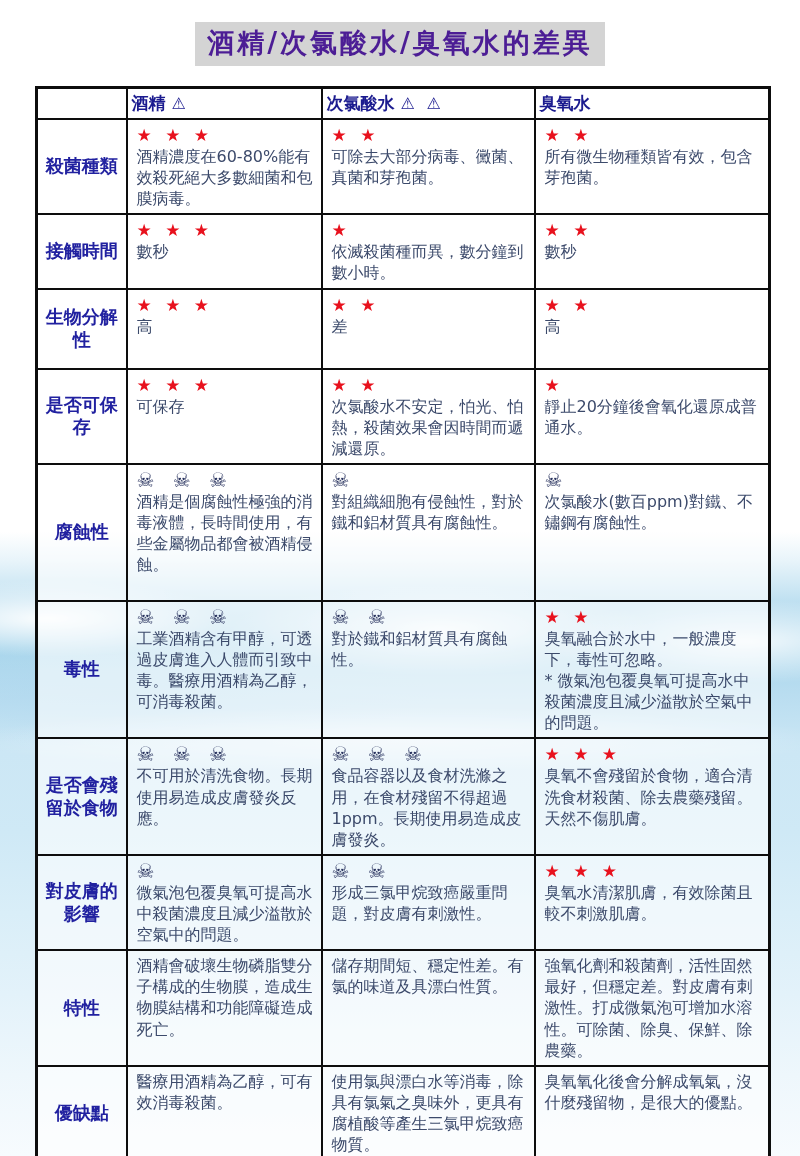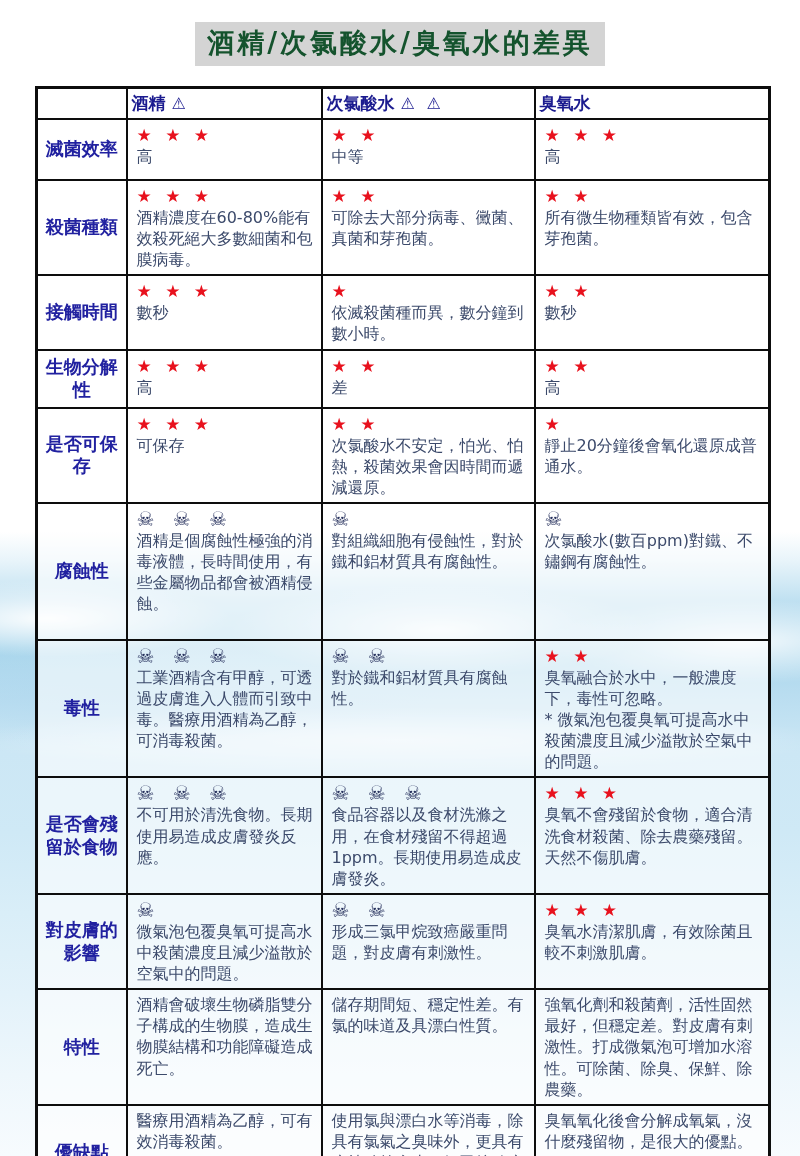--- a/index.html
+++ b/index.html
@@ -15,21 +15,21 @@
       radial-gradient(ellipse 280px 60px at 93% 55.5%, rgba(255,255,255,.85), rgba(255,255,255,0) 70%),
       radial-gradient(ellipse 600px 45px at 50% 64%, rgba(255,255,255,.55), rgba(255,255,255,0) 72%),
       radial-gradient(ellipse 420px 70px at 15% 60%, rgba(173,214,238,.55), rgba(173,214,238,0) 75%),
       linear-gradient(180deg,#ffffff 0%,#ffffff 46%,#e8f4fa 48.5%,#bfe0f1 52%,#a9d6ec 56%,
         #b9ddf0 60%,#cce7f5 65%,#cfe9f6 72%,#d9eef8 79%,#e3f2fa 86%,#eef7fc 93%,#f7fbfe 100%);
   }
   .title-wrap{ text-align:center; padding-top:22px; }
   .title{
     display:inline-block;
     background:#d4d4d4;
-    color:#14532d;
+    color:#4c1d95;
     font-family:"DejaVu Serif","Liberation Serif",serif;
     font-size:27px;
     font-weight:bold;
     letter-spacing:3px;
     padding:3px 12px 5px 12px;
   }
   table.cmp{
     border-collapse:collapse;
     table-layout:fixed;
     margin:20px 0 0 35px;
@@ -94,35 +94,20 @@
     </colgroup>
 
     <tbody>
         <tr style="height:31px">
       <th class="col-h"></th>
       <th class="col-h"><span>酒精</span><span class="hwarn rate icon-warning">⚠</span></th>
       <th class="col-h"><span>次氯酸水</span><span class="hwarn rate icon-warning">⚠ ⚠</span></th>
       <th class="col-h"><span>臭氧水</span></th>
     </tr>
 
-    <tr style="height:61px">
-      <td class="lab">滅菌效率</td>
-      <td class="cell">
-            <div class="rate icon-star">★ ★ ★</div>
-            <div class="ctext">高</div>
-          </td>
-      <td class="cell">
-            <div class="rate icon-star">★ ★</div>
-            <div class="ctext">中等</div>
-          </td>
-      <td class="cell">
-            <div class="rate icon-star">★ ★ ★</div>
-            <div class="ctext">高</div>
-          </td>
-    </tr>
 
     <tr style="height:90px">
       <td class="lab">殺菌種類</td>
       <td class="cell">
             <div class="rate icon-star">★ ★ ★</div>
             <div class="ctext">酒精濃度在60-80%能有效殺死絕大多數細菌和包膜病毒。</div>
           </td>
       <td class="cell">
             <div class="rate icon-star">★ ★</div>
             <div class="ctext">可除去大部分病毒、黴菌、真菌和芽孢菌。</div>
@@ -142,21 +127,21 @@
       <td class="cell">
             <div class="rate icon-star">★</div>
             <div class="ctext">依滅殺菌種而異，數分鐘到數小時。</div>
           </td>
       <td class="cell">
             <div class="rate icon-star">★ ★</div>
             <div class="ctext">數秒</div>
           </td>
     </tr>
 
-    <tr style="height:58px">
+    <tr style="height:80px">
       <td class="lab">生物分解性</td>
       <td class="cell">
             <div class="rate icon-star">★ ★ ★</div>
             <div class="ctext">高</div>
           </td>
       <td class="cell">
             <div class="rate icon-star">★ ★</div>
             <div class="ctext">差</div>
           </td>
       <td class="cell">

